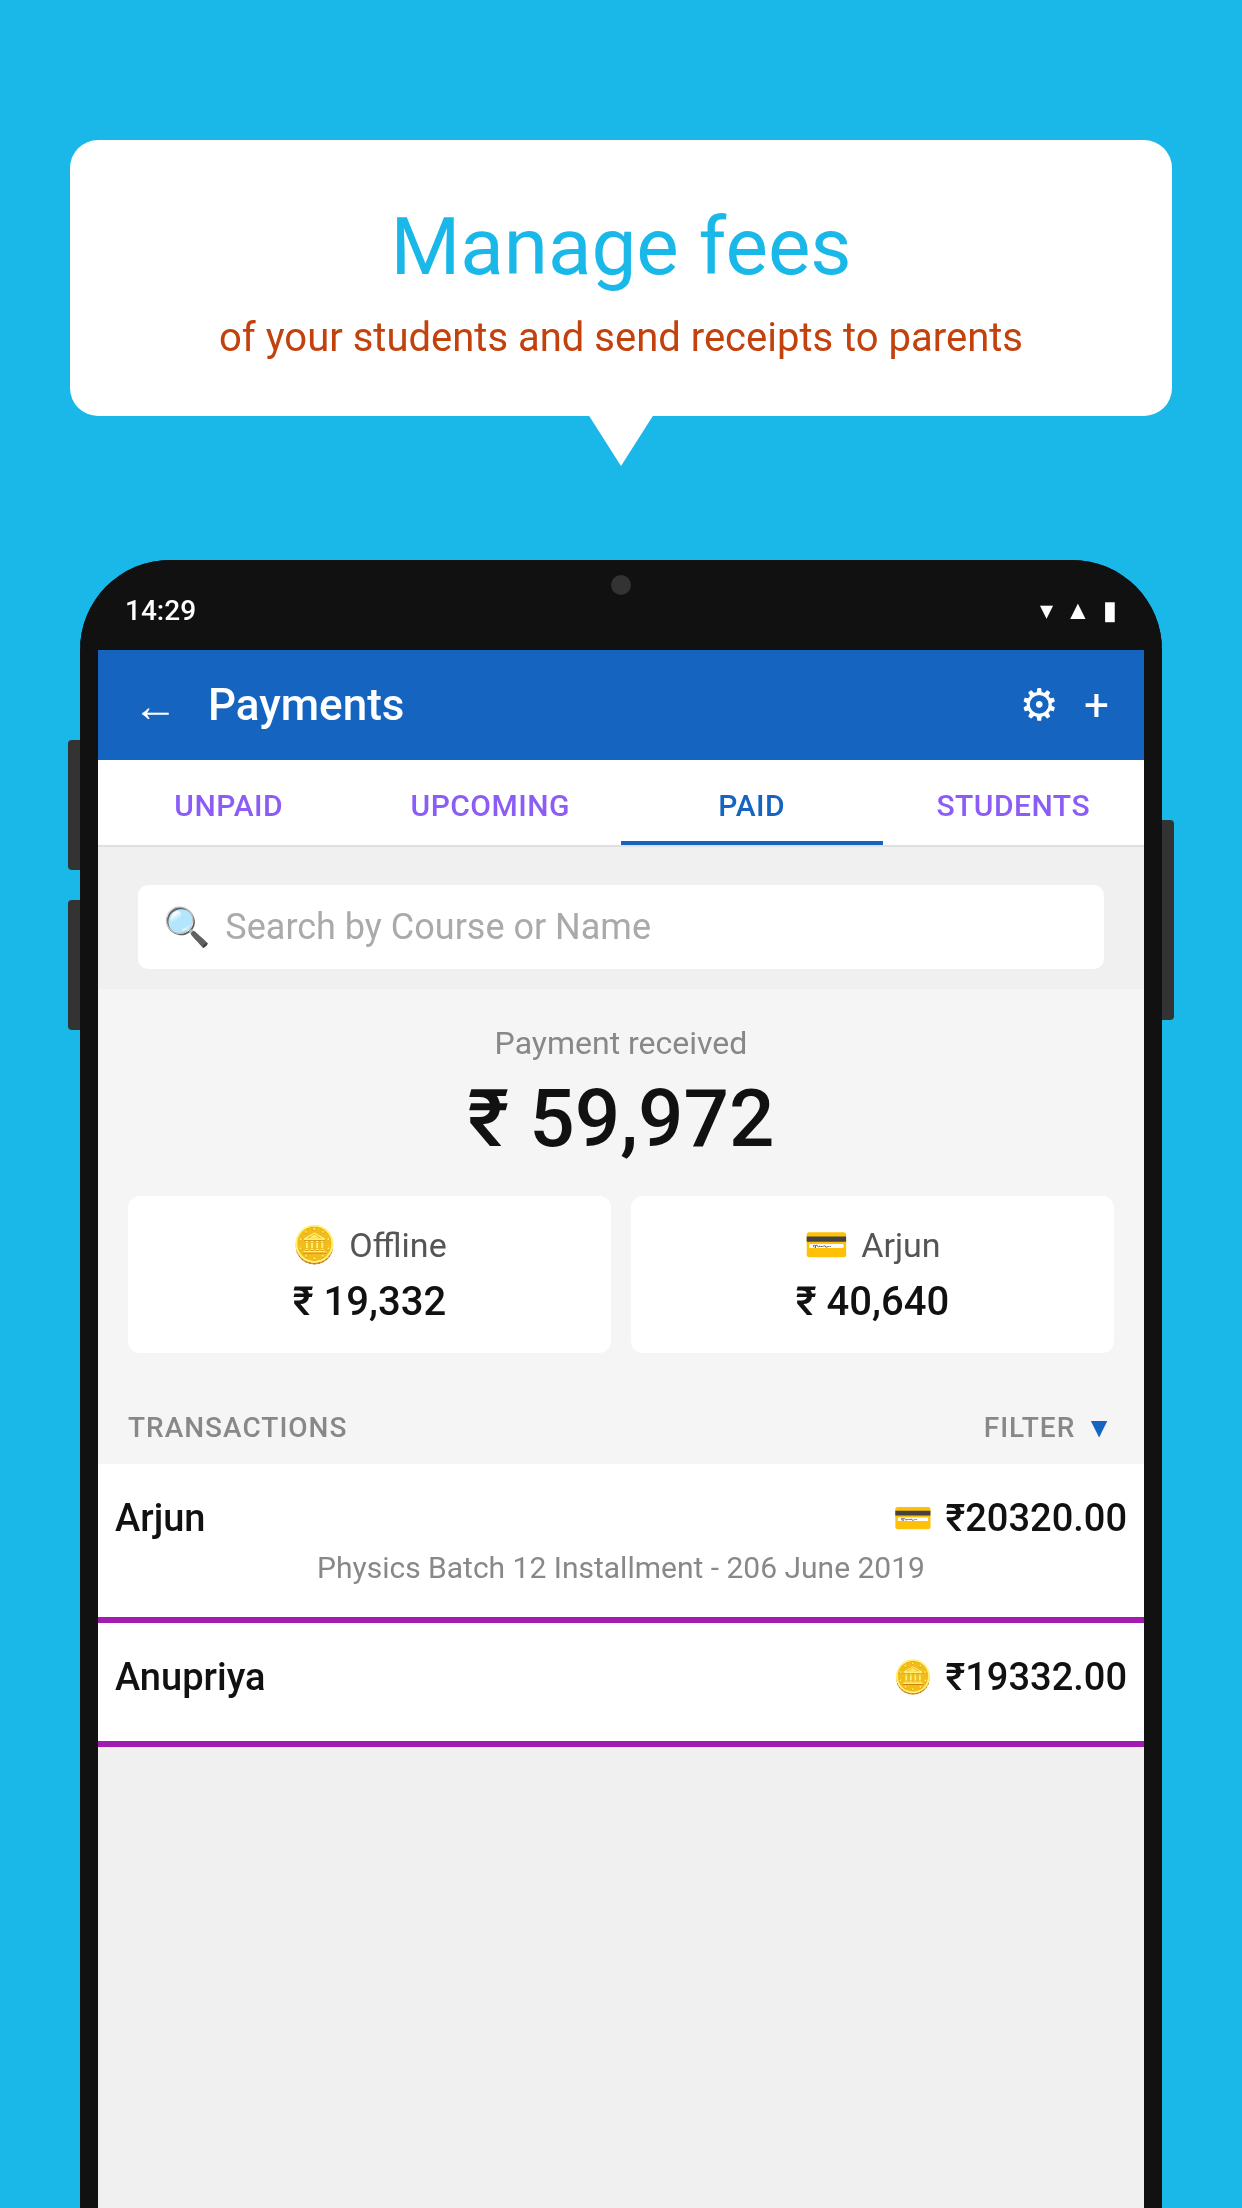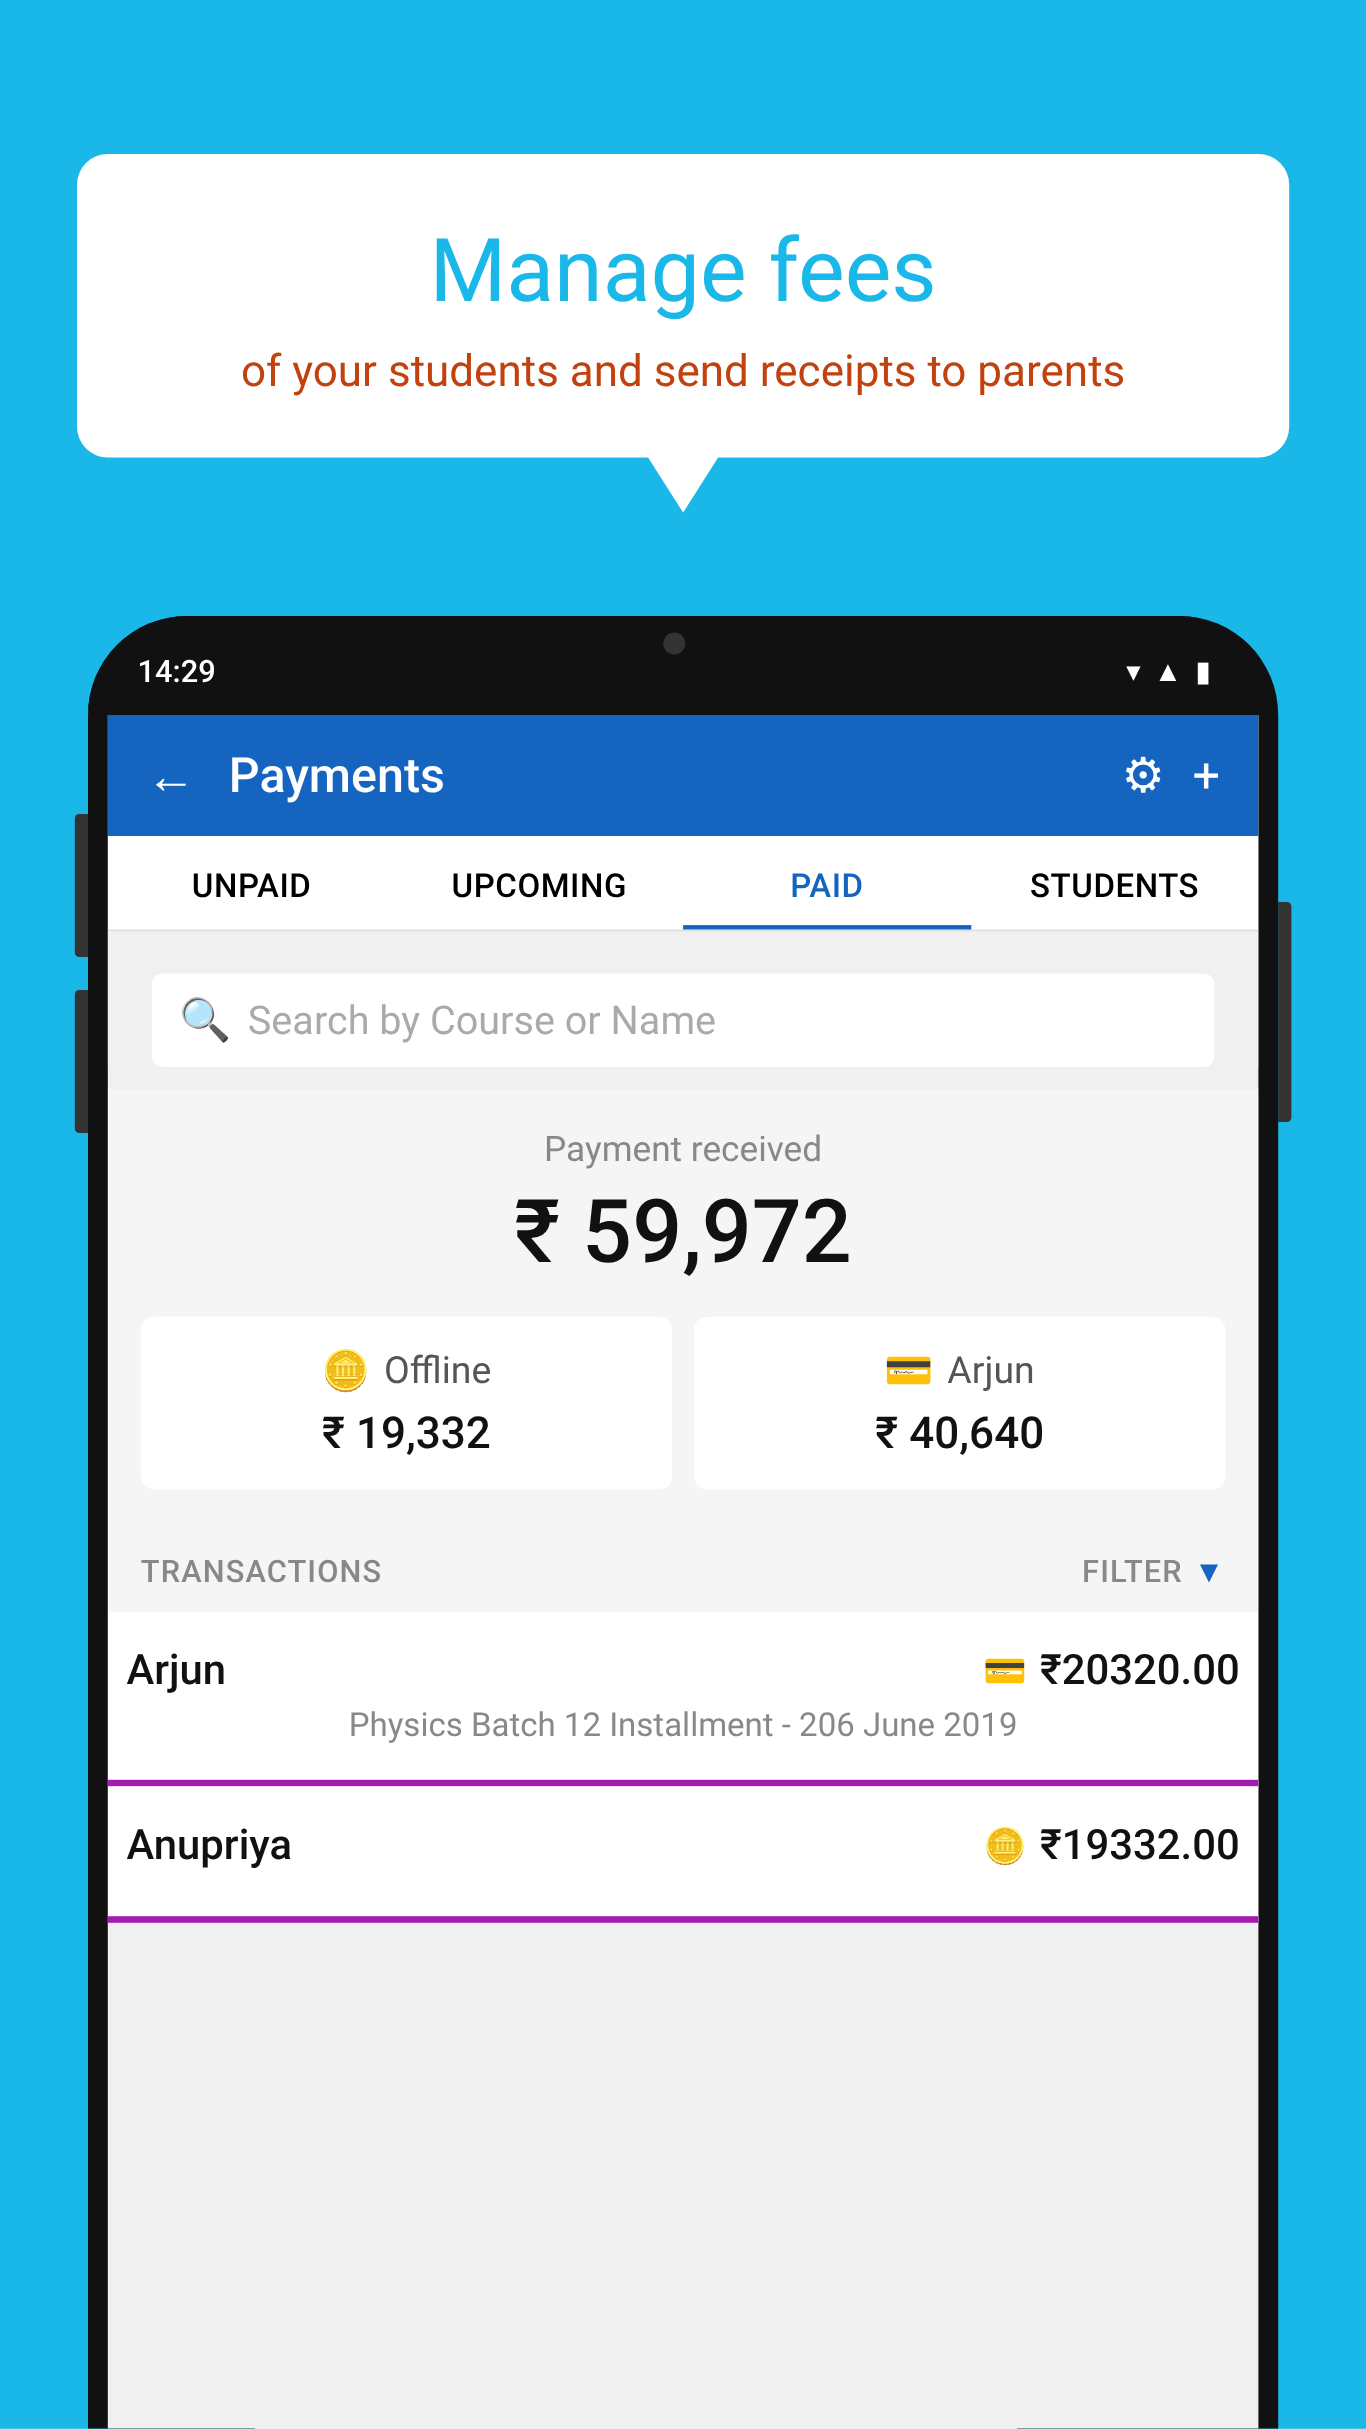--- a/index.html
+++ b/index.html
@@ -61,21 +61,21 @@
       background: #111;
       border-radius: 90px 90px 0 0;
       padding: 0;
       overflow: hidden;
     }
 
     .phone-notch-area {
       position: absolute;
       top: 0;
       left: 0;
-      right: 16px;
+      right: 0;
       height: 85px;
       background: #111;
       display: flex;
       align-items: center;
       justify-content: space-between;
       padding: 15px 45px 0;
       z-index: 10;
     }
 
     .phone-time {
@@ -168,21 +168,21 @@
       display: flex;
       border-bottom: 2px solid #e0e0e0;
     }
 
     .tab {
       flex: 1;
       text-align: center;
       padding: 28px 10px 22px;
       font-size: 30px;
       font-weight: 500;
-      color: #000000;
+      color: #8b5cf6;
       letter-spacing: 0.5px;
       position: relative;
       cursor: pointer;
     }
 
     .tab.active {
       color: #1565c0;
     }
 
     .tab.active::after {

